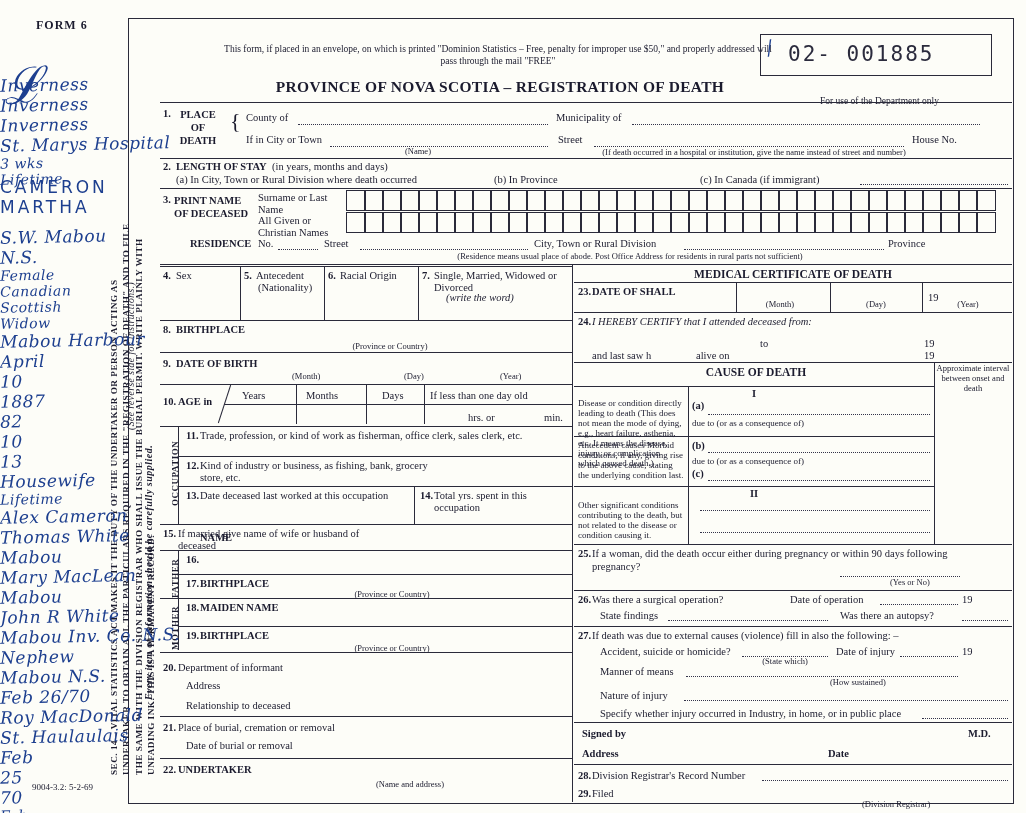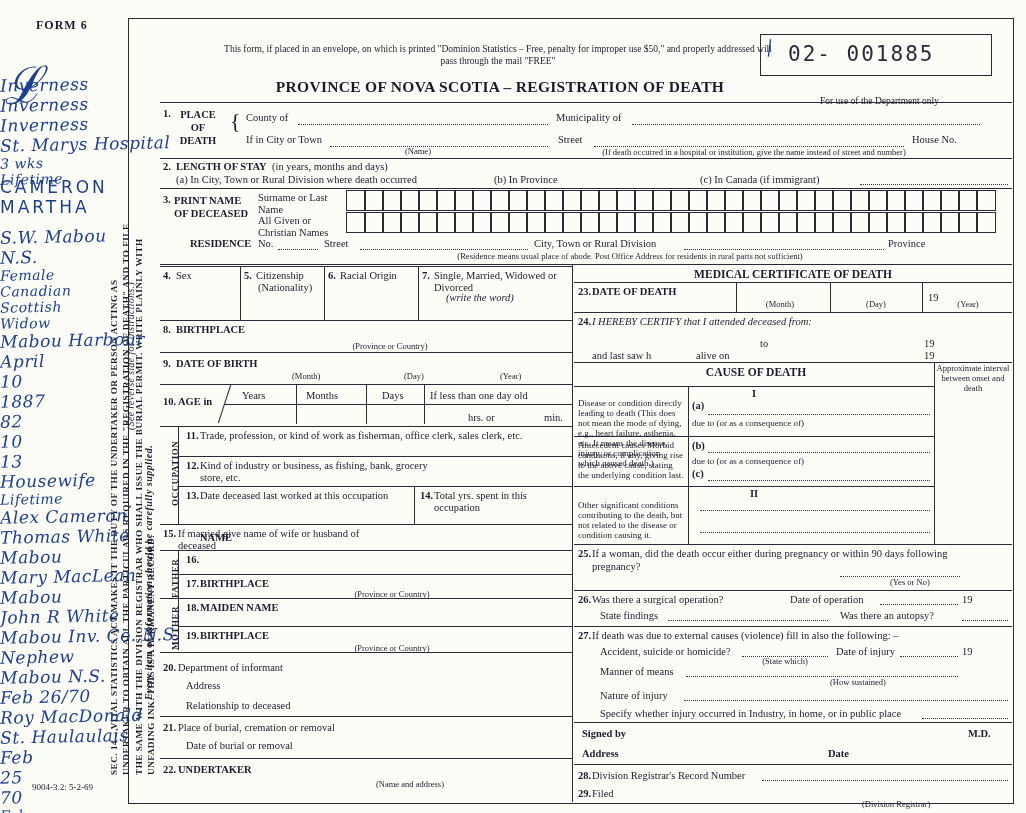--- a/index.html
+++ b/index.html
@@ -185,21 +185,21 @@
 
   <div class="line" style="left:572px;top:264px;width:1.4px;height:538px;"></div>
 
   <div class="line" style="left:160px;top:266px;width:412px;height:1px;"></div>
   <div class="lbl bold" style="left:163px;top:270px;">4.</div>
   <div class="lbl" style="left:176px;top:270px;">Sex</div>
   <div class="hw sm" style="left:168px;top:293px;">Female</div>
 
   <div class="line" style="left:240px;top:266px;width:1px;height:54px;"></div>
   <div class="lbl bold" style="left:244px;top:270px;">5.</div>
-  <div class="lbl" style="left:256px;top:270px;">Citizenship</div>
+  <div class="lbl" style="left:256px;top:270px;">Antecedent</div>
   <div class="lbl" style="left:258px;top:282px;">(Nationality)</div>
   <div class="hw sm" style="left:250px;top:293px;">Canadian</div>
 
   <div class="line" style="left:324px;top:266px;width:1px;height:54px;"></div>
   <div class="lbl bold" style="left:328px;top:270px;">6.</div>
   <div class="lbl" style="left:340px;top:270px;">Racial Origin</div>
   <div class="hw sm" style="left:340px;top:293px;">Scottish</div>
 
   <div class="line" style="left:418px;top:266px;width:1px;height:54px;"></div>
   <div class="lbl bold" style="left:422px;top:270px;">7.</div>
@@ -308,21 +308,21 @@
   <div class="lbl bold" style="left:163px;top:764px;">22.</div>
   <div class="lbl bold" style="left:178px;top:764px;">UNDERTAKER</div>
   <div class="hw" style="left:284px;top:756px;">Roy MacDonald</div>
   <div class="hw" style="left:190px;top:778px;">St. Haulaulais</div>
   <div class="lbl tiny ctr" style="left:330px;top:780px;width:160px;">(Name and address)</div>
 
   <div class="lbl bold ctr" style="left:578px;top:268px;width:430px;font-size:11.5px;">MEDICAL CERTIFICATE OF DEATH</div>
   <div class="line" style="left:574px;top:282px;width:438px;height:1px;"></div>
 
   <div class="lbl bold" style="left:578px;top:286px;">23.</div>
-  <div class="lbl bold" style="left:592px;top:286px;">DATE OF DEATH</div>
+  <div class="lbl bold" style="left:592px;top:286px;">DATE OF SHALL</div>
   <div class="line" style="left:736px;top:282px;width:1px;height:30px;"></div>
   <div class="line" style="left:830px;top:282px;width:1px;height:30px;"></div>
   <div class="line" style="left:922px;top:282px;width:1px;height:30px;"></div>
   <div class="hw" style="left:742px;top:280px;">Feb</div>
   <div class="hw" style="left:856px;top:280px;">25</div>
   <div class="lbl" style="left:928px;top:292px;">19</div>
   <div class="hw" style="left:948px;top:280px;">70</div>
   <div class="lbl tiny ctr" style="left:740px;top:300px;width:80px;">(Month)</div>
   <div class="lbl tiny ctr" style="left:836px;top:300px;width:80px;">(Day)</div>
   <div class="lbl tiny ctr" style="left:928px;top:300px;width:80px;">(Year)</div>

